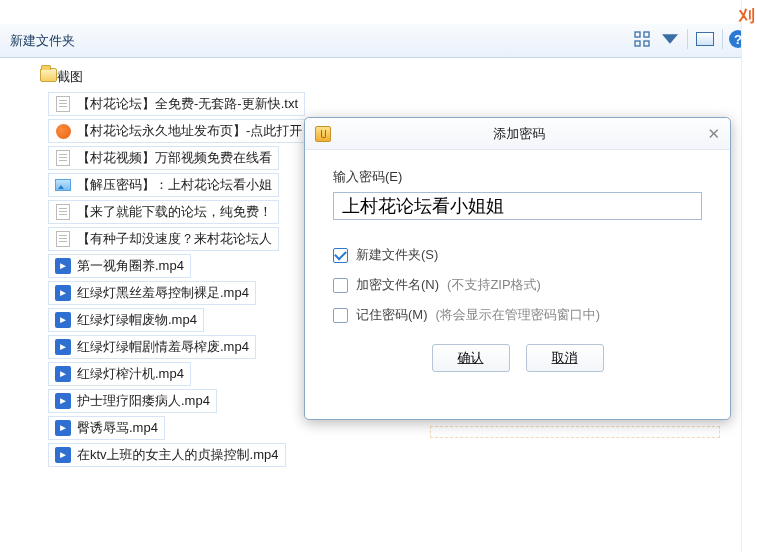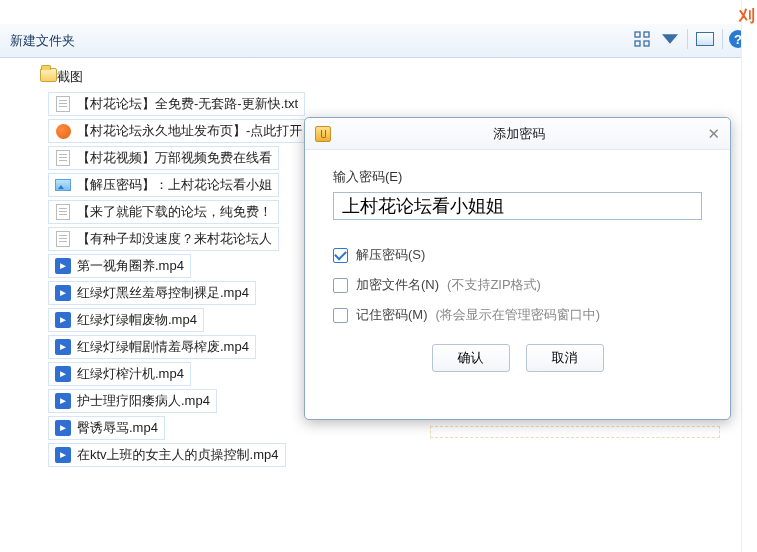--- a/index.html
+++ b/index.html
@@ -50,21 +50,21 @@
     .dlg-label { margin-bottom: 6px; }
     .dlg-input { width: 100%; height: 28px; border: 1px solid #a6bcd4; padding: 0 8px; font-size: 18px; outline: none; }
     
     .chks { margin-top: 26px; }
     .chk-row { display: flex; align-items: center; gap: 8px; margin-bottom: 12px; color: #444; }
     .chkbox { width: 15px; height: 15px; border: 1px solid #8aa3c0; border-radius: 2px; background: #fff; display: inline-flex; align-items: center; justify-content: center; flex-shrink:0; }
     .chkbox.checked { border-color: #2a7ad4; }
     .chkbox.checked::after { content:''; width:9px; height:5px; border-left:2px solid #2a7ad4; border-bottom:2px solid #2a7ad4; transform:rotate(-45deg) translate(1px,-1px); }
     .chk-hint { color: #888; }
     
-    .dlg-buttons { display: flex; justify-content: center; gap: 16px; margin-top: 20px; }
+    .dlg-buttons { display: flex; justify-content: center; gap: 16px; margin-top: 20px; text-decoration: underline; }
     .dlg-btn { width: 78px; height: 28px; border: 1px solid #b5c4d6; background: linear-gradient(#ffffff,#f2f5f9); border-radius: 3px; font-size: 13px; cursor: pointer; }
     
     .right-edge { position:absolute; right:0; top:0; width:16px; height:100%; background:#fff; border-left:1px solid #eee; }
     .right-accent { position:absolute; right:2px; top:6px; color:#e96324; font-size:16px; font-weight:bold; }
     .back-panel { position:absolute; left:430px; top:426px; width:290px; height:12px; border:1px dashed #e8c088; opacity:.6; }
   </style>
 </head>
 <body>
 
 <div class="titlebar">
@@ -190,21 +190,21 @@
     <span class="dlg-title-ic"></span>
     <span class="dlg-title-txt">添加密码</span>
     <span class="dlg-close">✕</span>
   </div>
   <div class="dlg-body">
     <div class="dlg-label">输入密码(E)</div>
     <input class="dlg-input" value="上村花论坛看小姐姐" style="">
     <div class="chks">
       <div class="chk-row">
         <span class="chkbox checked"></span>
-        <span>解压密码(S)</span>
+        <span>新建文件夹(S)</span>
       </div>
       <div class="chk-row">
         <span class="chkbox"></span>
         <span>加密文件名(N)</span>
         <span class="chk-hint">(不支持ZIP格式)</span>
       </div>
       <div class="chk-row">
         <span class="chkbox"></span>
         <span>记住密码(M)</span>
         <span class="chk-hint">(将会显示在管理密码窗口中)</span>

